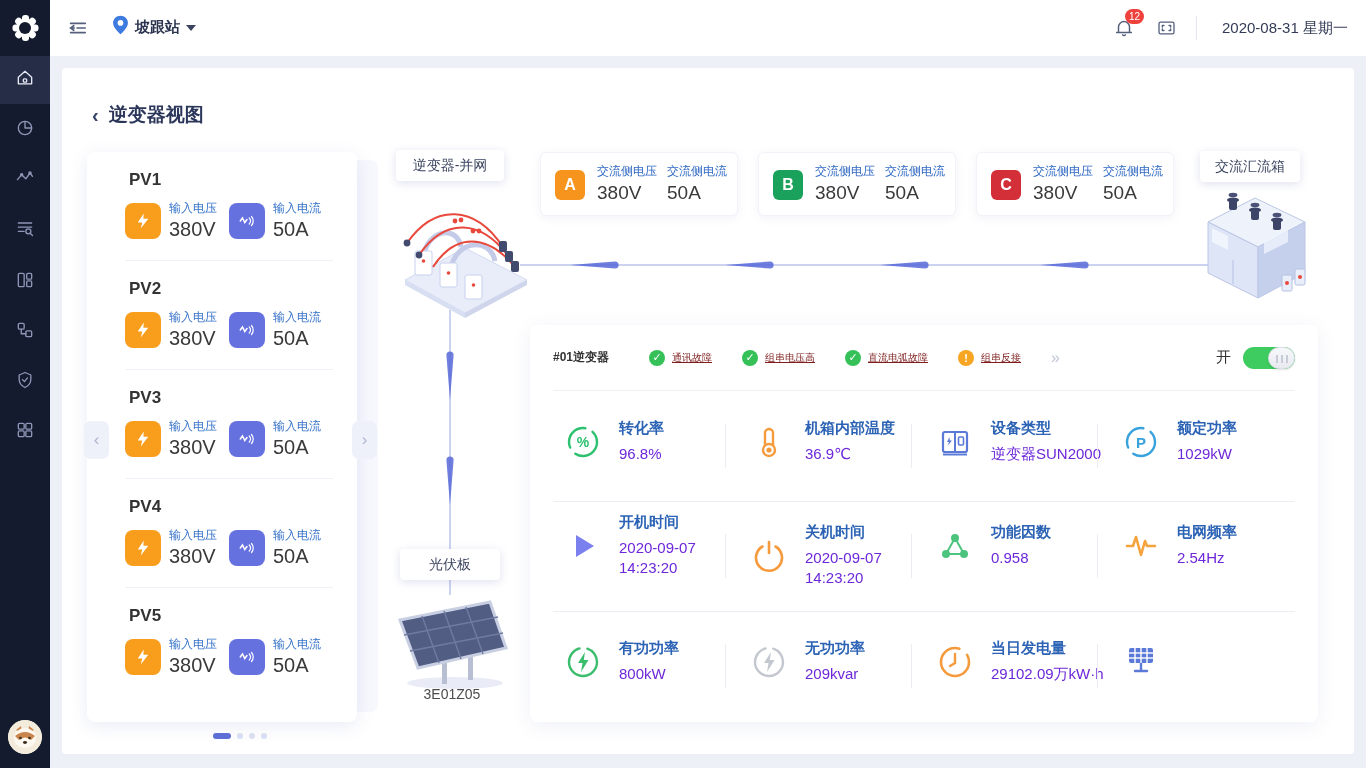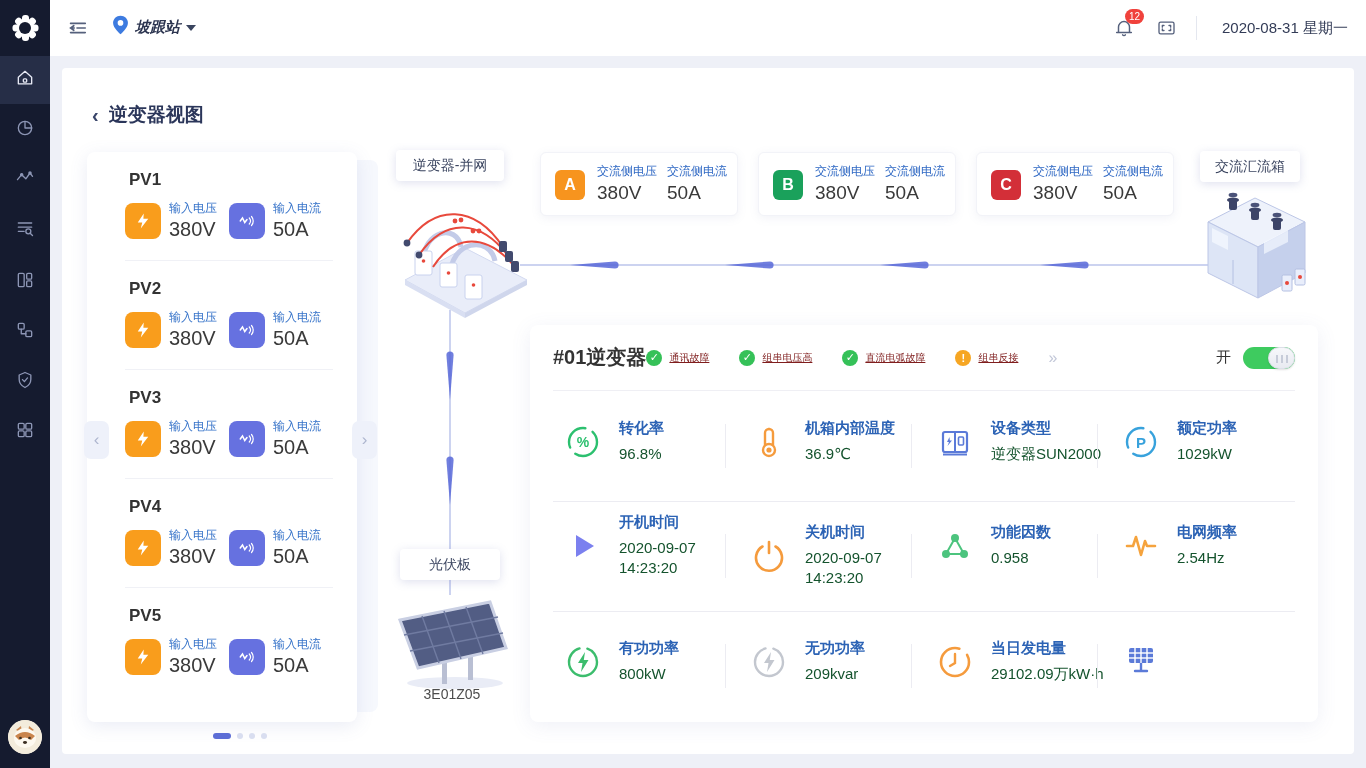--- a/index.html
+++ b/index.html
@@ -16,21 +16,21 @@
   .snav.active { background:#262e47; }
   .snav svg { stroke:#8d96b5; fill:none; stroke-width:1.6; stroke-linecap:round; stroke-linejoin:round; }
   .snav.active svg { stroke:#e7eaf5; }
   .avatar { position:absolute; left:8px; top:720px; width:34px; height:34px; border-radius:50%; background:#f3ecdc; overflow:hidden; cursor:pointer; }
 
   
   .topbar { position:absolute; left:50px; top:0; width:1316px; height:56px; background:#ffffff; z-index:20; }
   .collapse-btn { position:absolute; left:16px; top:17px; width:22px; height:22px; cursor:pointer; }
   .collapse-btn svg { stroke:#55607c; stroke-width:1.8; stroke-linecap:round; fill:none; }
   .station { position:absolute; left:62px; top:15px; display:flex; align-items:center; gap:6px; cursor:pointer; }
-  .station .txt { font-size:15px; color:#2c3550; font-weight:bold;font-style:italic; }
+  .station .txt { font-size:15px; color:#2c3550; font-weight:bold; }
   .caret { width:0; height:0; border-left:5px solid transparent; border-right:5px solid transparent; border-top:6px solid #3a445f; margin-top:2px; }
   .bell { position:absolute; left:1063px; top:17px; width:22px; height:22px; cursor:pointer; }
   .bell svg { stroke:#55607c; stroke-width:1.6; fill:none; stroke-linecap:round; }
   .badge { position:absolute; left:1075px; top:9px; min-width:18px; height:15px; background:#f0423c; color:#fff; font-size:10px; border-radius:8px; display:flex; align-items:center; justify-content:center; padding:0 4px; }
   .fullscreen { position:absolute; left:1106px; top:18px; width:21px; height:20px; cursor:pointer; }
   .fullscreen svg { stroke:#55607c; stroke-width:1.6; fill:none; stroke-linecap:round; }
   .top-divider { position:absolute; left:1146px; top:16px; width:1px; height:24px; background:#e4e7ef; }
   .date { position:absolute; left:1172px; top:19px; font-size:15px; color:#333c57; }
 
   
@@ -65,40 +65,40 @@
   
   .phase-card { position:absolute; top:152px; width:198px; height:64px; background:#ffffff; border-radius:6px; box-shadow:0 2px 10px rgba(120,130,180,0.10); border:1px solid #f2f3f8; z-index:5; }
   .phase-badge { position:absolute; left:14px; top:17px; width:30px; height:30px; border-radius:6px; color:#fff; font-size:16px; font-weight:bold; display:flex; align-items:center; justify-content:center; }
   .ph-col { position:absolute; top:10px; }
   .ph-label { font-size:12px; color:#3069c4; }
   .ph-value { font-size:19px; color:#3a3a3a; margin-top:2px; }
 
   
   .detail { position:absolute; left:530px; top:325px; width:788px; height:397px; background:#ffffff; border-radius:8px; box-shadow:0 4px 20px rgba(95,110,180,0.10); z-index:5; }
   .d-header { position:absolute; left:23px; top:0; width:742px; height:66px; display:flex; align-items:center; border-bottom:1px solid #efeff4; }
-  .d-title { font-size:20px; font-weight:bold; color:#333333; }
+  .d-title { font-size:12px; font-weight:bold; color:#333333; margin-right:40px; }
   .status { display:flex; align-items:center; gap:7px; margin-right:30px; }
   .status-dot { width:16px; height:16px; border-radius:50%; color:#fff; font-size:11px; font-weight:bold; display:flex; align-items:center; justify-content:center; }
   .status-dot.ok { background:#35c158; }
   .status-dot.warn { background:#f6a623; }
   .status-label { font-size:10px; color:#7f1d1d;text-decoration:underline; }
   .more-icon { font-size:16px; color:#c2c7d8; margin-right:auto; cursor:pointer; }
   .switch-wrap { display:flex; align-items:center; gap:12px; }
   .switch-label { font-size:15px; color:#333; }
   .toggle { position:relative; width:52px; height:22px; border-radius:11px; background:#3ecb5f; cursor:pointer; }
   .toggle .handle { position:absolute; right:0; top:0; width:27px; height:22px; border-radius:11px; background:linear-gradient(#f7f8fb,#e8eaf1); border:1px solid #dcdfe8; box-shadow:0 1px 2px rgba(0,0,0,0.12); }
   .toggle .handle::after { content:""; position:absolute; left:7px; top:7px; width:12px; height:8px; background:repeating-linear-gradient(90deg,#c7ccd9 0 2px,transparent 2px 5px); }
 
   .m-row { position:absolute; left:0; width:788px; height:110px; }
   .m-hdiv { position:absolute; left:23px; width:742px; height:1px; background:#ececf2; }
   .m-vdiv { position:absolute; width:1px; height:44px; background:#ececf2; }
   .m-cell { position:absolute; display:flex; align-items:center; gap:16px; }
   .m-ic { width:40px; height:40px; flex:0 0 40px; display:flex; align-items:center; justify-content:center; }
   .m-label { font-size:15px; font-weight:bold; color:#2c63b5; }
-  .m-value { font-size:15px; color:#14532d; margin-top:6px; max-width:112px; line-height:20px; }
+  .m-value { font-size:15px; color:#6d28d9; margin-top:6px; max-width:112px; line-height:20px; }
 </style>
 </head>
 <body>
 
 <div class="app">
 
   <aside class="sidebar">
     <div class="logo">
       <div class="bar b1"></div>
         <div class="bar b2"></div>

